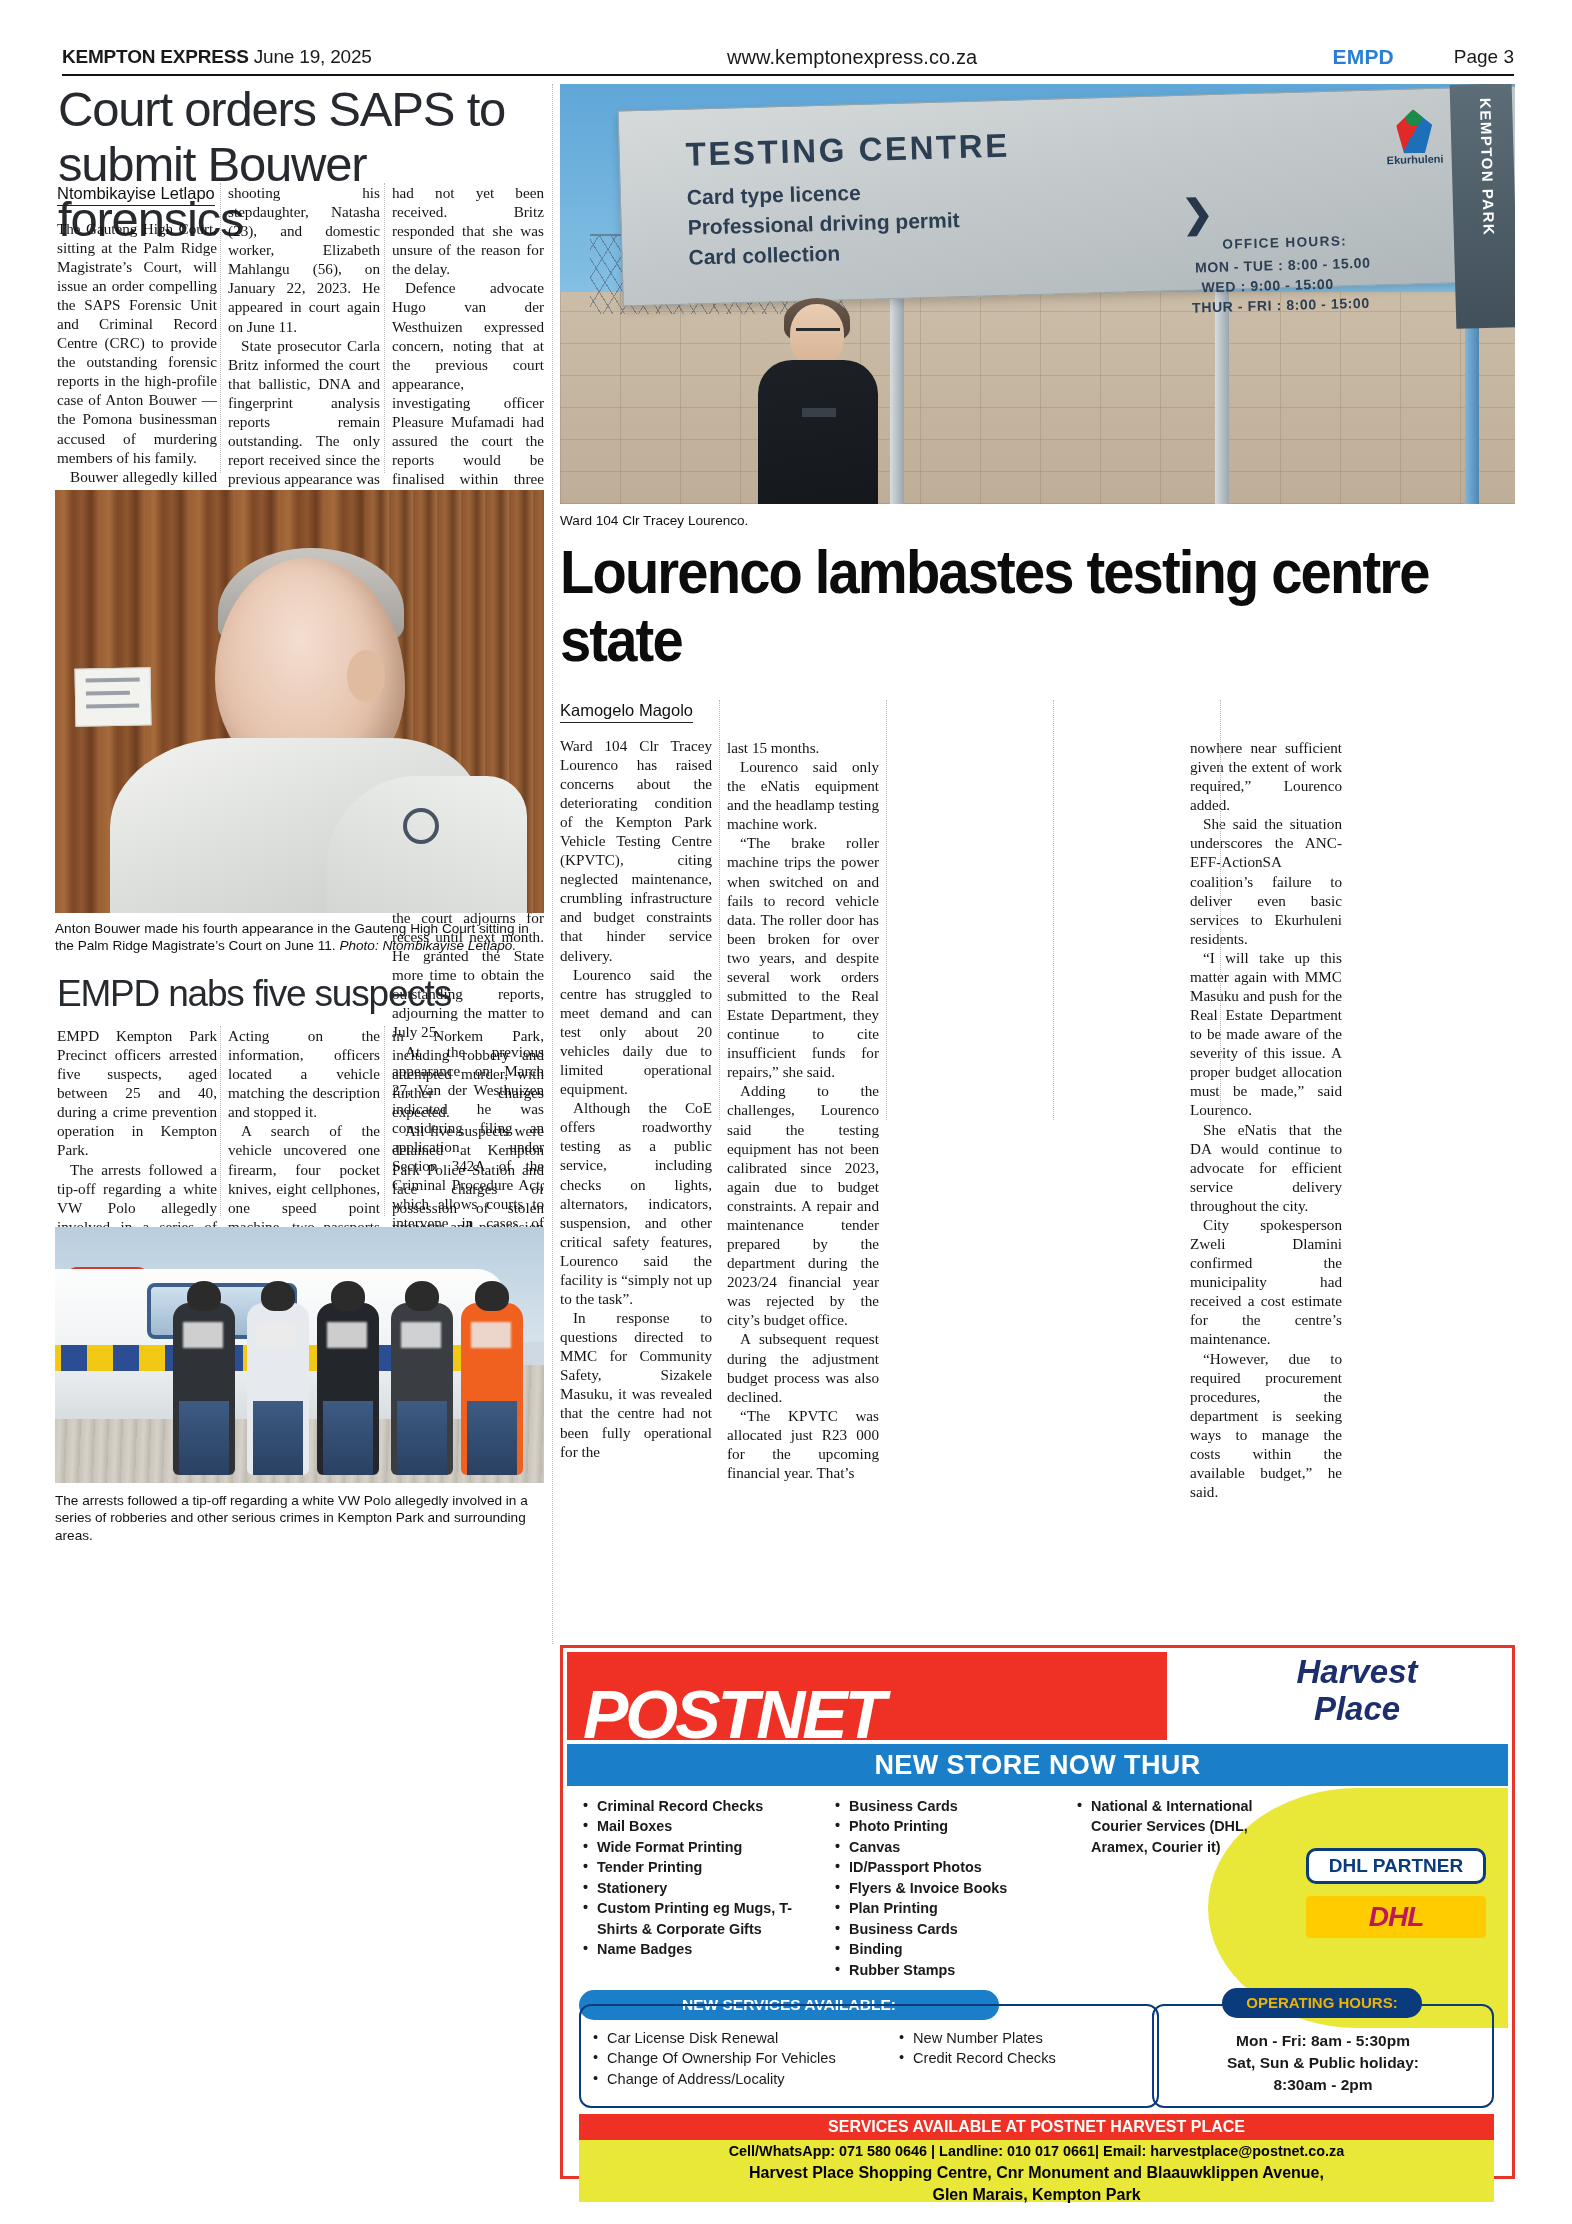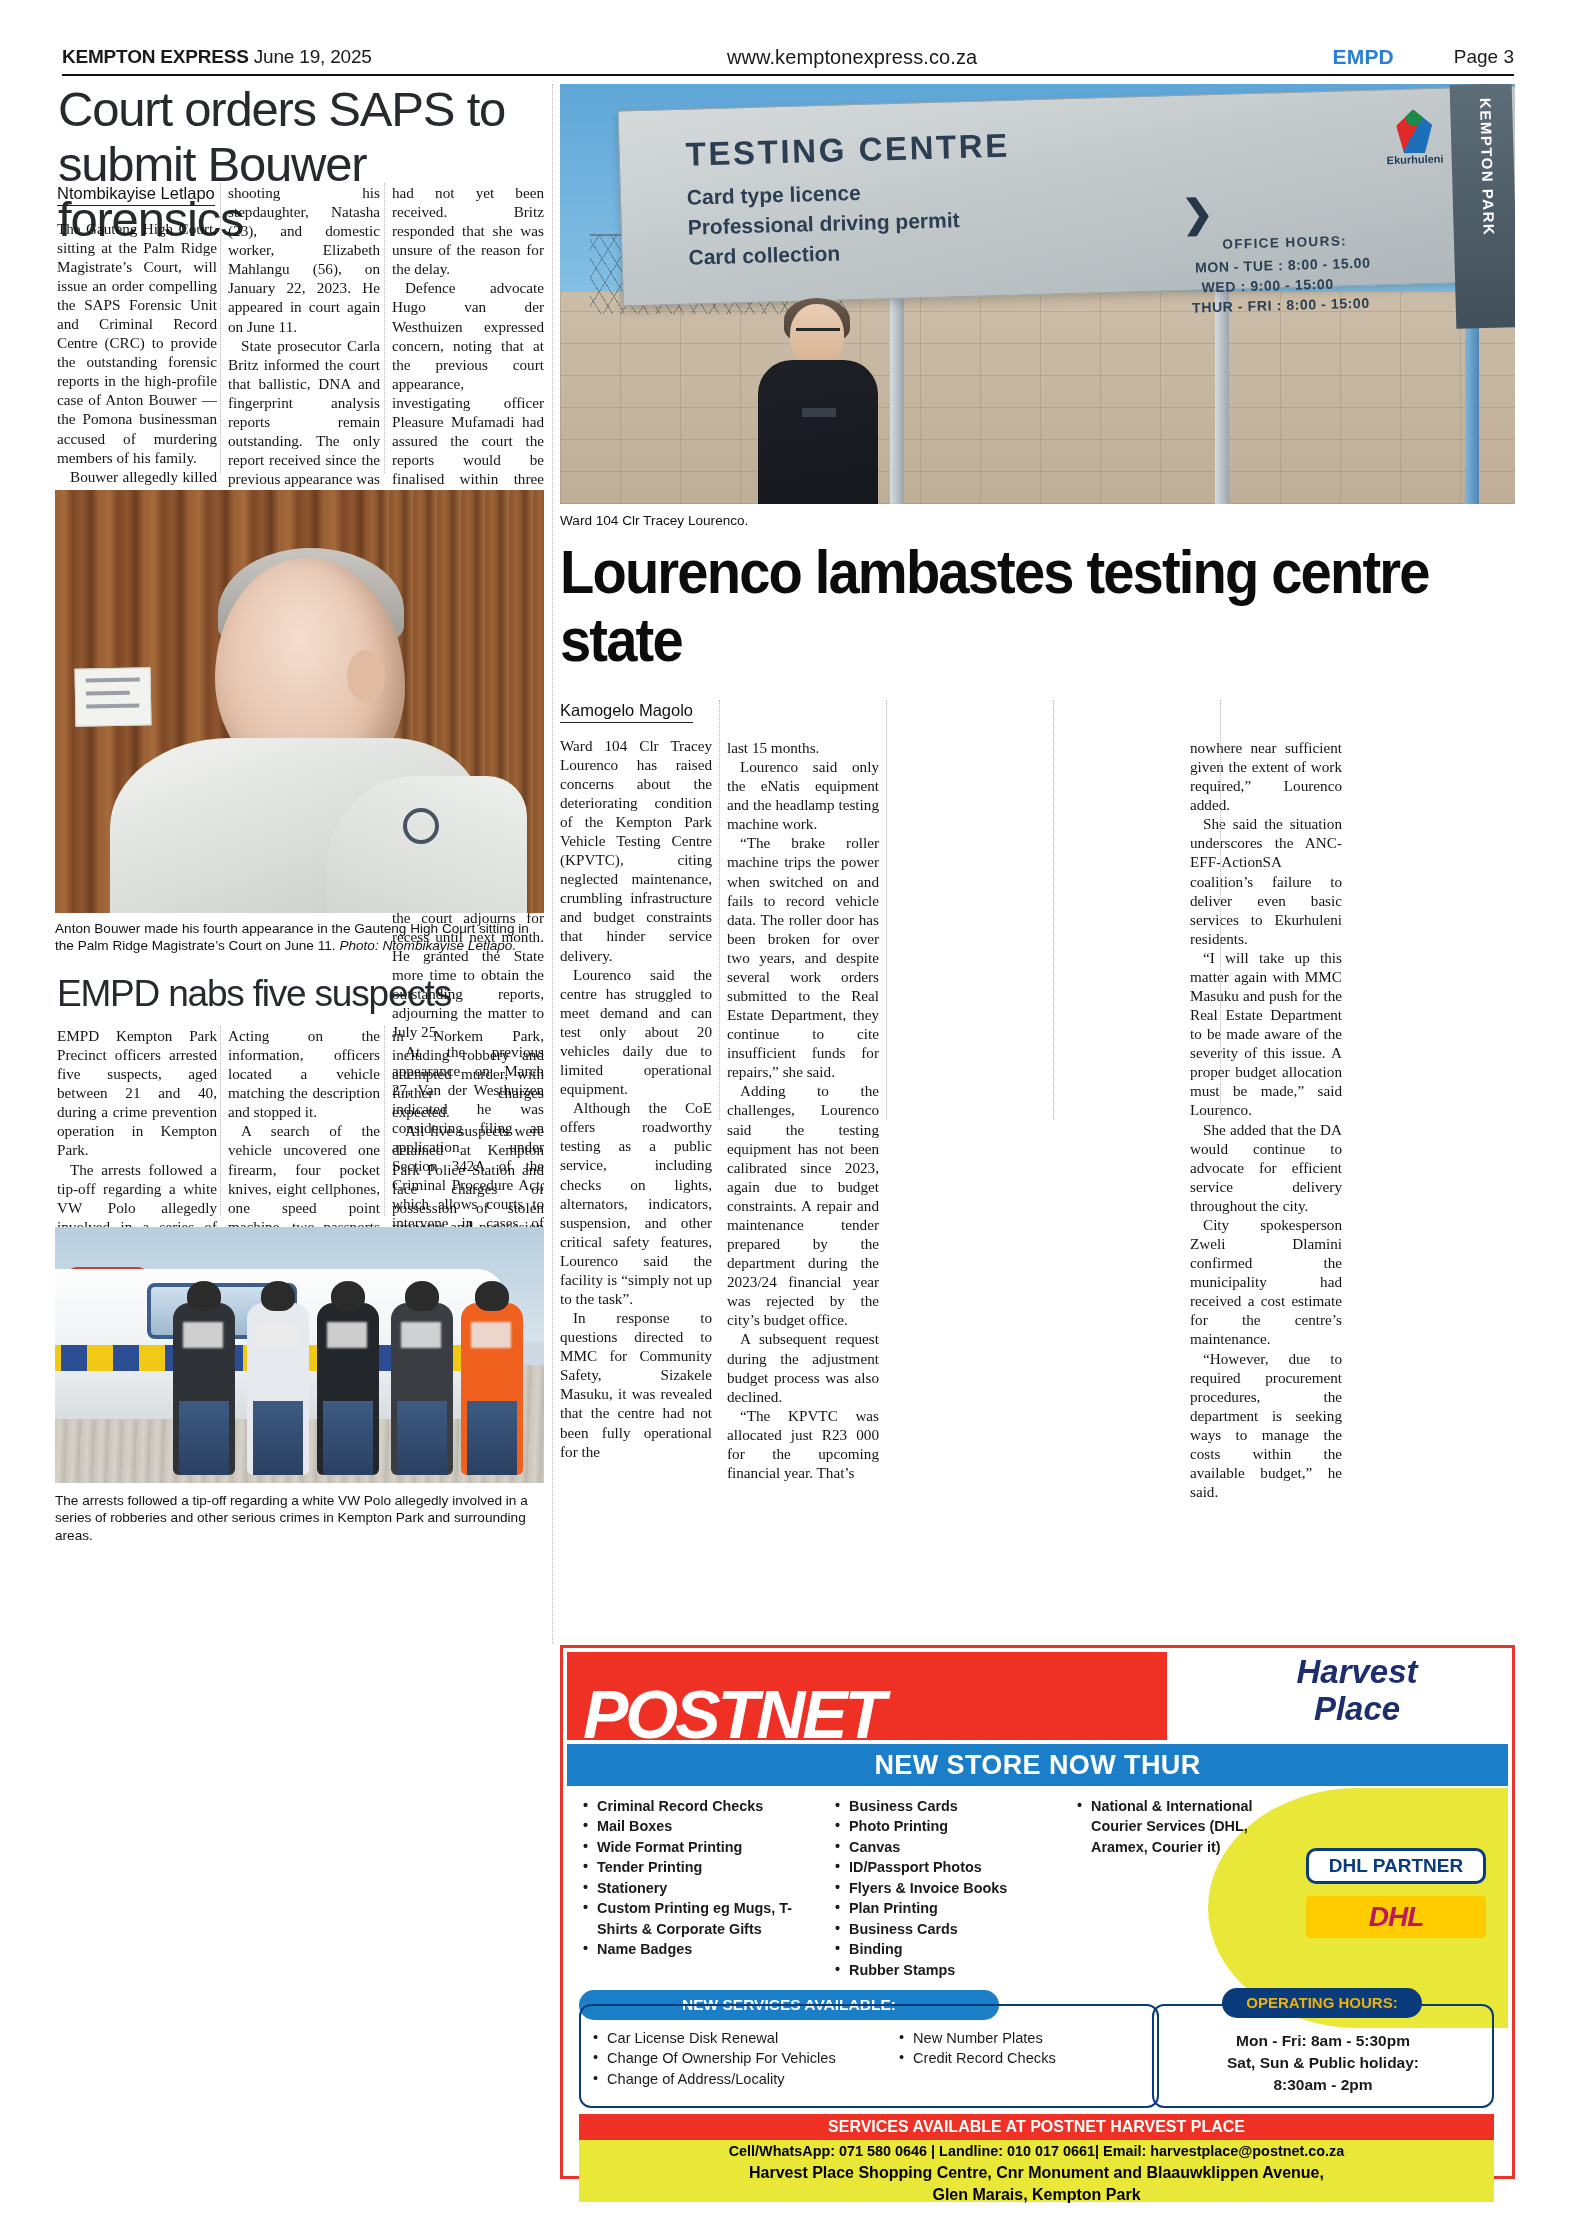--- a/index.html
+++ b/index.html
@@ -476,21 +476,21 @@
       </div>
   </div>
   <div class="caption" id="bouwer-caption">
     <span>Anton Bouwer made his fourth appearance in the Gauteng High Court sitting in the Palm Ridge Magistrate’s Court on June 11.</span>
     <i>Photo: Ntombikayise Letlapo.</i>
   </div>
 
   <h2 class="hl-sans" id="headline-empd">EMPD nabs five suspects</h2>
 
   <div class="s2-col col-text" id="s2c1">
-    <p class="first">EMPD Kempton Park Precinct officers arrested five suspects, aged between 21 and 40, during a crime prevention operation in Kempton Park.</p>
+    <p class="first">EMPD Kempton Park Precinct officers arrested five suspects, aged between 25 and 40, during a crime prevention operation in Kempton Park.</p>
     <p>The arrests followed a tip-off regarding a white VW Polo allegedly involved in a series of robberies and other serious crimes in Kempton Park and surrounding areas.</p>
   </div>
   <div class="s2-col col-text" id="s2c2">
     <p class="first">Acting on the information, officers located a vehicle matching the description and stopped it.</p>
     <p>A search of the vehicle uncovered one firearm, four pocket knives, eight cellphones, one speed point machine, two passports and seven bank cards.</p>
     <p>Preliminary investigations have linked the suspects to several cases</p>
   </div>
   <div class="s2-col col-text" id="s2c3">
     <p class="first">in Norkem Park, including robbery and attempted murder, with further charges expected.</p>
     <p>All five suspects were detained at Kempton Park Police Station and face charges of possession of stolen property and possession of dangerous weapons.</p>
@@ -586,21 +586,21 @@
     <p>Lourenco said only the eNatis equipment and the headlamp testing machine work.</p>
     <p>“The brake roller machine trips the power when switched on and fails to record vehicle data. The roller door has been broken for over two years, and despite several work orders submitted to the Real Estate Department, they continue to cite insufficient funds for repairs,” she said.</p>
     <p>Adding to the challenges, Lourenco said the testing equipment has not been calibrated since 2023, again due to budget constraints. A repair and maintenance tender prepared by the department during the 2023/24 financial year was rejected by the city’s budget office.</p>
     <p>A subsequent request during the adjustment budget process was also declined.</p>
     <p>“The KPVTC was allocated just R23 000 for the upcoming financial year. That’s</p>
   </div>
   <div class="s3-col col-text" id="s3c3" style="left:1190px; top:700px; width:152px; padding-top:38px;">
     <p class="first">nowhere near sufficient given the extent of work required,” Lourenco added.</p>
     <p>She said the situation underscores the ANC-EFF-ActionSA coalition’s failure to deliver even basic services to Ekurhuleni residents.</p>
     <p>“I will take up this matter again with MMC Masuku and push for the Real Estate Department to be made aware of the severity of this issue. A proper budget allocation must be made,” said Lourenco.</p>
-    <p>She added that the DA would continue to advocate for efficient service delivery throughout the city.</p>
+    <p>She eNatis that the DA would continue to advocate for efficient service delivery throughout the city.</p>
     <p>City spokesperson Zweli Dlamini confirmed the municipality had received a cost estimate for the centre’s maintenance.</p>
     <p>“However, due to required procurement procedures, the department is seeking ways to manage the costs within the available budget,” he said.</p>
   </div>
 
   <div id="postnet-ad">
     <div class="pn-inner">
       <div class="pn-top">
         <div class="pn-logo-box">
           <div class="pn-logo">
             <span class="w">POST</span><span class="n">NET</span>

